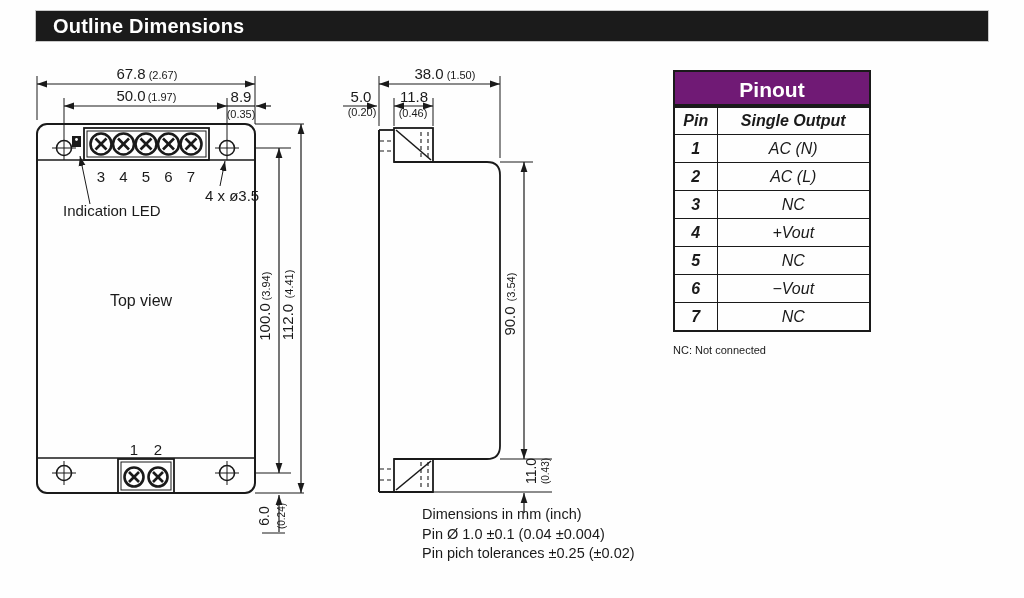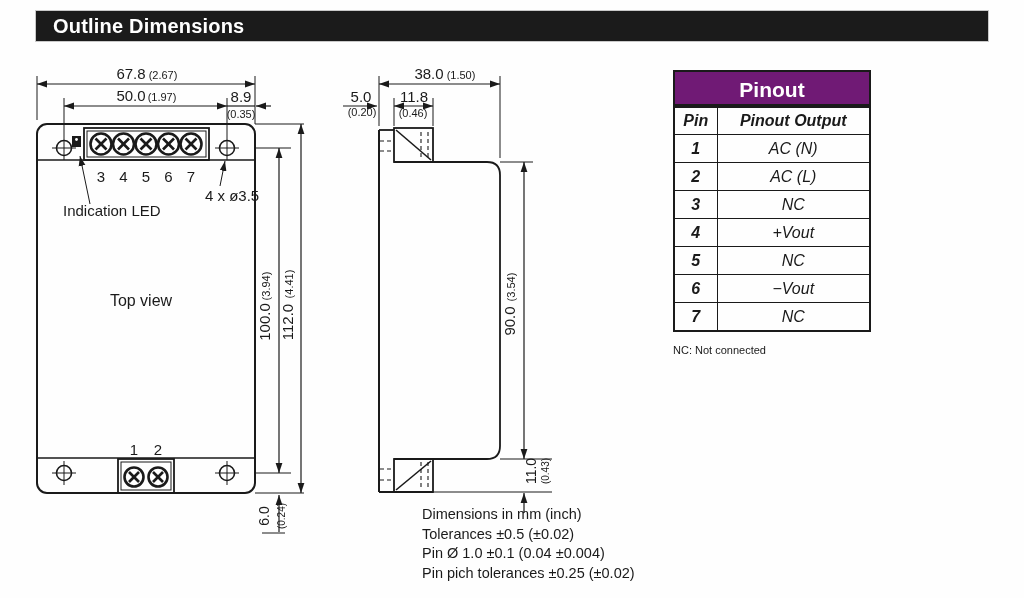--- a/index.html
+++ b/index.html
@@ -254,37 +254,36 @@
         <line x1="524" y1="513" x2="524" y2="493" class="ln w12" marker-end="url(#ae)"></line>
         <text transform="rotate(-90 536 471)" x="536" y="471" class="t14" text-anchor="middle">11.0</text>
         <text transform="rotate(-90 549 471)" x="549" y="471" class="t10" text-anchor="middle">(0.43)</text>
       </g>
     </g>
   </svg>
 
   
   <div class="notes">
     <div>Dimensions in mm (inch)</div>
-    <div>Tolerances ±0.5 (±0.02)</div>
     <div>Pin Ø 1.0 ±0.1 (0.04 ±0.004)</div>
     <div>Pin pich tolerances ±0.25 (±0.02)</div>
   </div>
 
   
   <div class="pinout">
     <div class="pinout-header">Pinout</div>
     <table class="pt">
       <colgroup>
           <col class="c-pin">
           <col>
         </colgroup>
       <thead>
         <tr>
           <th>Pin</th>
-          <th>Pinout Output</th>
+          <th>Single Output</th>
         </tr>
       </thead>
       <tbody>
         <tr>
             <td class="pin">1</td>
             <td>AC (N)</td>
           </tr>
         <tr>
             <td class="pin">2</td>
             <td>AC (L)</td>

